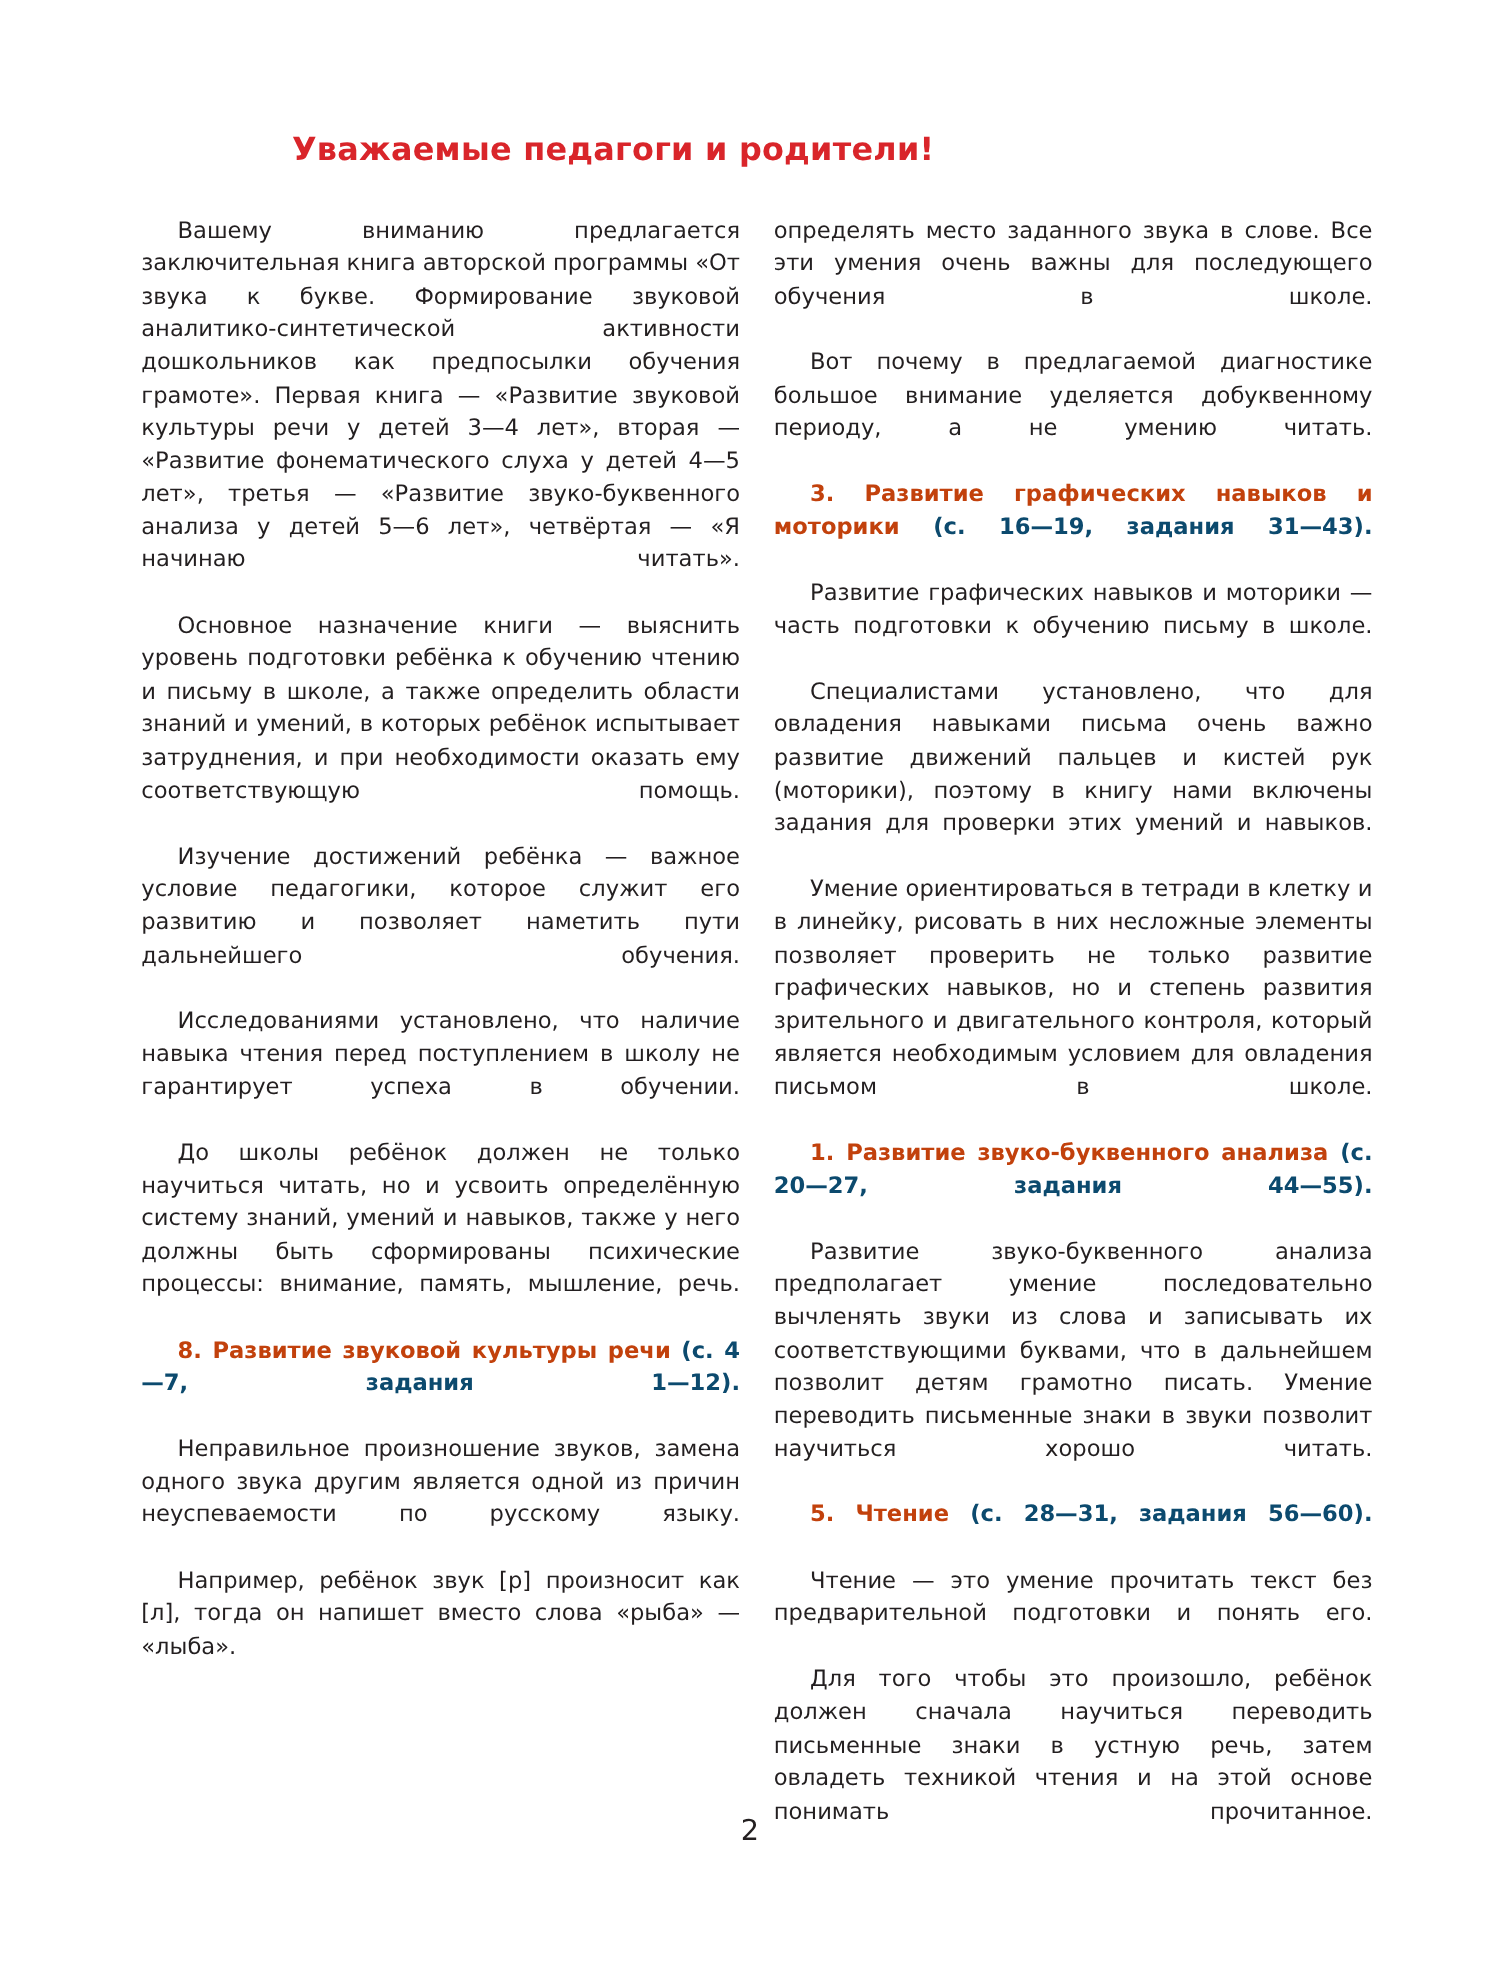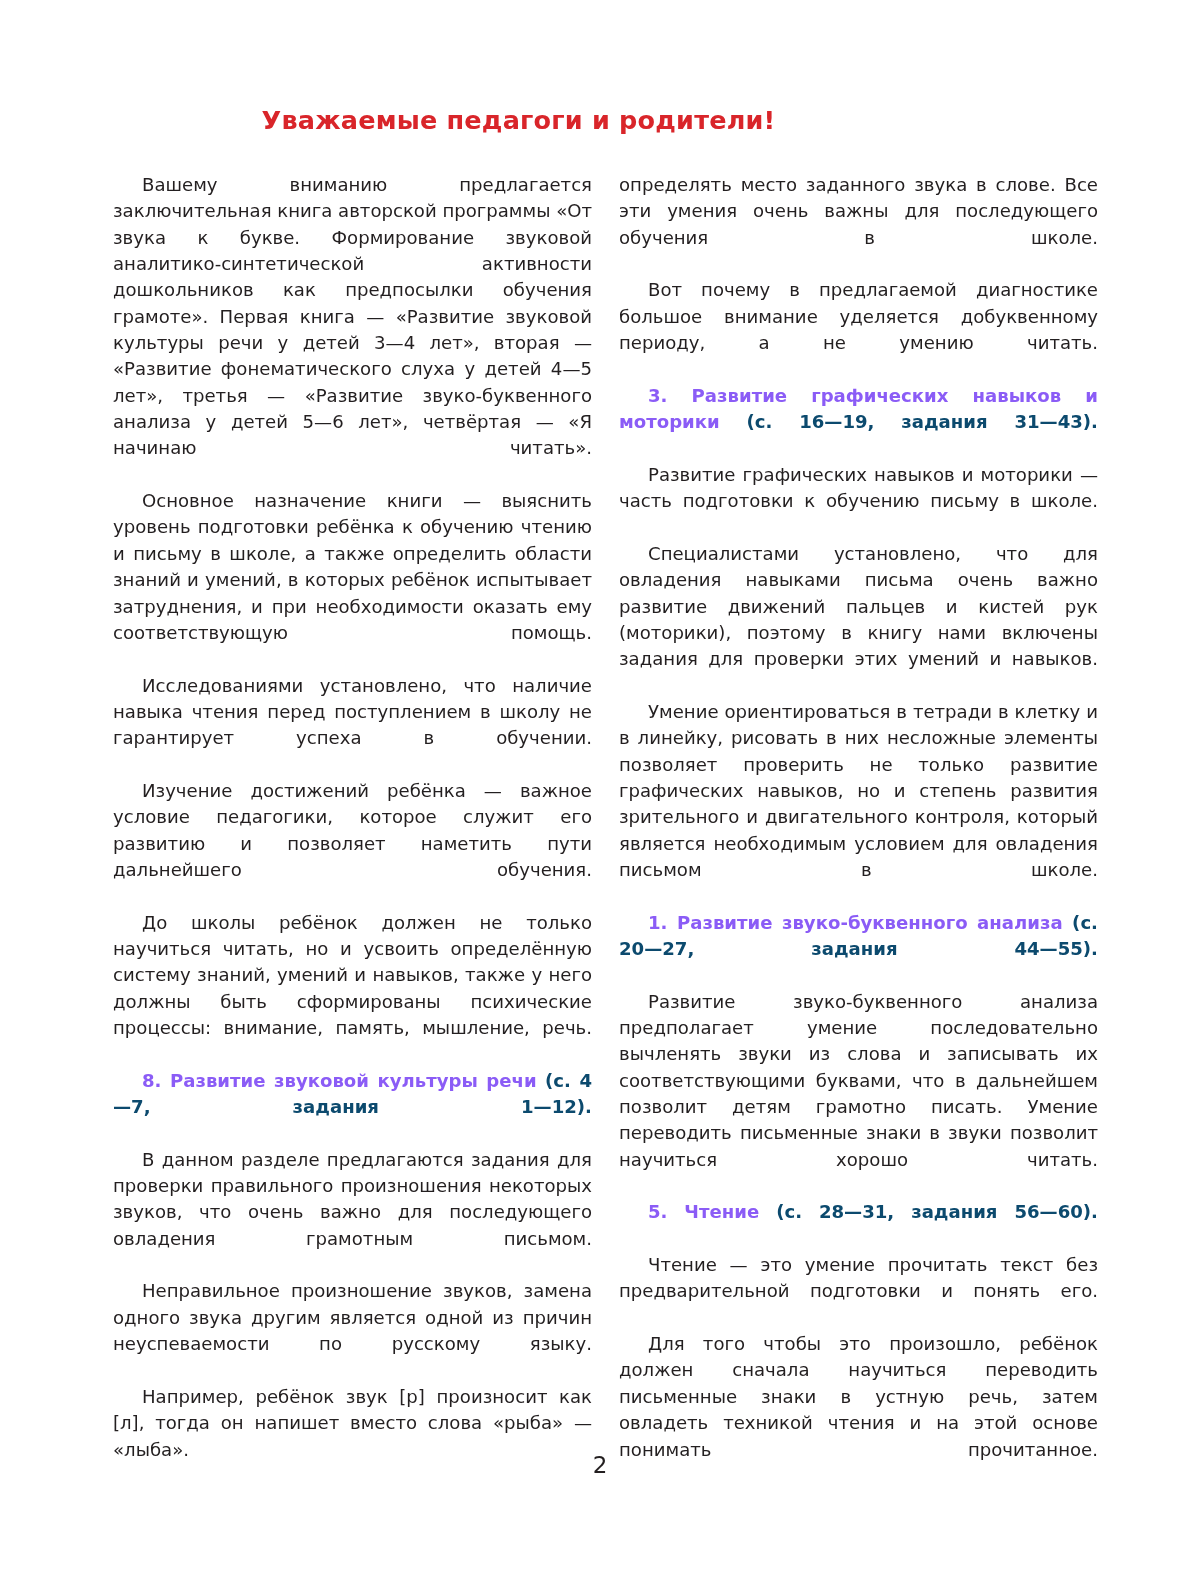--- a/index.html
+++ b/index.html
@@ -29,21 +29,20 @@
     position: absolute;
     left: 0;
     top: 105px;
     width: 981px;
     text-align: center;
     color: #d9252a;
     font-weight: bold;
     font-size: 25.5px;
     letter-spacing: 0.2px;
     font-family: "DejaVu Sans", sans-serif;
-    margin-left: 28px;
   }
 
   .columns {
     position: absolute;
     left: 113px;
     top: 172px;
     width: 986px;
     display: flex;
     gap: 27px;
   }
@@ -72,21 +71,21 @@
   p.noindent {
     text-indent: 0;
   }
 
   .section-head {
     text-indent: 29px;
     font-weight: bold;
     text-align: justify;
   }
   .section-head .red {
-    color: #8b5cf6;
+    color: #c2410c;
   }
   .section-head .blk {
     color: #0c4a6e;
   }
 
   
   .section-head::after,
   p.justify-fix::after {
     content: "";
     display: inline-block;
@@ -110,27 +109,26 @@
 <div class="page">
 
   <div class="page-title">Уважаемые педагоги и родители!</div>
 
   <div class="columns">
 
     <div class="col">
 
       <p class="indent justify-fix">Вашему вниманию предлагается заключительная книга авторской программы «От звука к букве. Формирование звуковой аналитико-синтетической активности дошкольников как предпосылки обучения грамоте». Первая книга — «Развитие звуковой культуры речи у детей 3—4 лет», вторая — «Развитие фонематического слуха у детей 4—5 лет», третья — «Развитие звуко-буквенного анализа у детей 5—6 лет», четвёртая — «Я начинаю читать».</p>
       <p class="indent justify-fix">Основное назначение книги — выяснить уровень подготовки ребёнка к обучению чтению и письму в школе, а также определить области знаний и умений, в которых ребёнок испытывает затруднения, и при необходимости оказать ему соответствующую помощь.</p>
+      <p class="indent justify-fix">Изучение достижений ребёнка — важное условие педагогики, которое служит его развитию и позволяет наметить пути дальнейшего обучения.</p>
       <p class="indent justify-fix">Исследованиями установлено, что наличие навыка чтения перед поступлением в школу не гарантирует успеха в обучении.</p>
-      <p class="indent justify-fix">Изучение достижений ребёнка — важное условие педагогики, которое служит его развитию и позволяет наметить пути дальнейшего обучения.</p>
       <p class="indent justify-fix">До школы ребёнок должен не только научиться читать, но и усвоить определённую систему знаний, умений и навыков, также у него должны быть сформированы психические процессы: внимание, память, мышление, речь.</p>
 
       <p class="section-head"><span class="red">8. Развитие звуковой культуры речи</span><span class="blk"> (с. 4—7, задания 1—12).</span></p>
 
-      <p class="indent justify-fix">В данном разделе предлагаются задания для проверки правильного произношения некоторых звуков, что очень важно для последующего овладения грамотным письмом.</p>
       <p class="indent justify-fix">Неправильное произношение звуков, замена одного звука другим является одной из причин неуспеваемости по русскому языку.</p>
       <p class="indent justify-fix">Например, ребёнок звук [р] произносит как [л], тогда он напишет вместо слова «рыба» — «лыба».</p>
 
     </div>
 
     <div class="col">
 
       <p class="noindent justify-fix">определять место заданного звука в слове. Все эти умения очень важны для последующего обучения в школе.</p>
       <p class="indent justify-fix">Вот почему в предлагаемой диагностике большое внимание уделяется добуквенному периоду, а не умению читать.</p>
 

